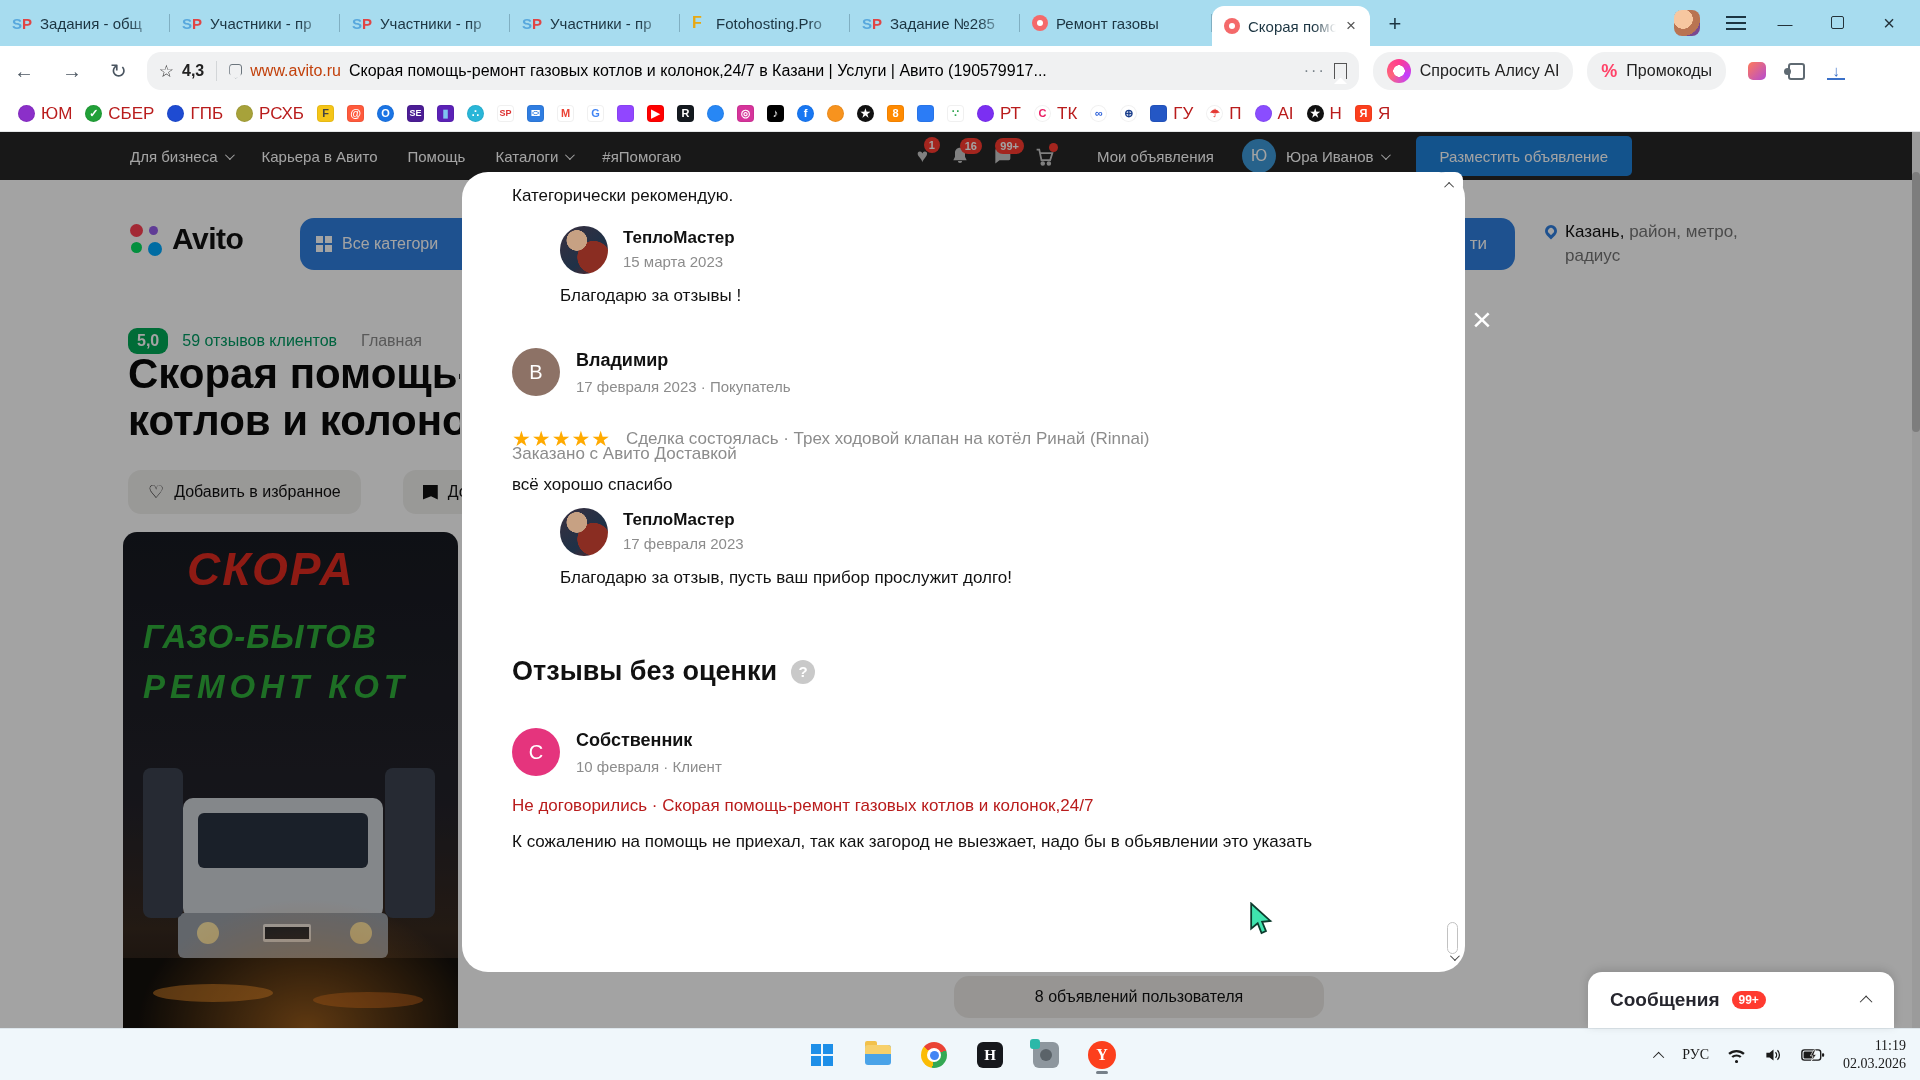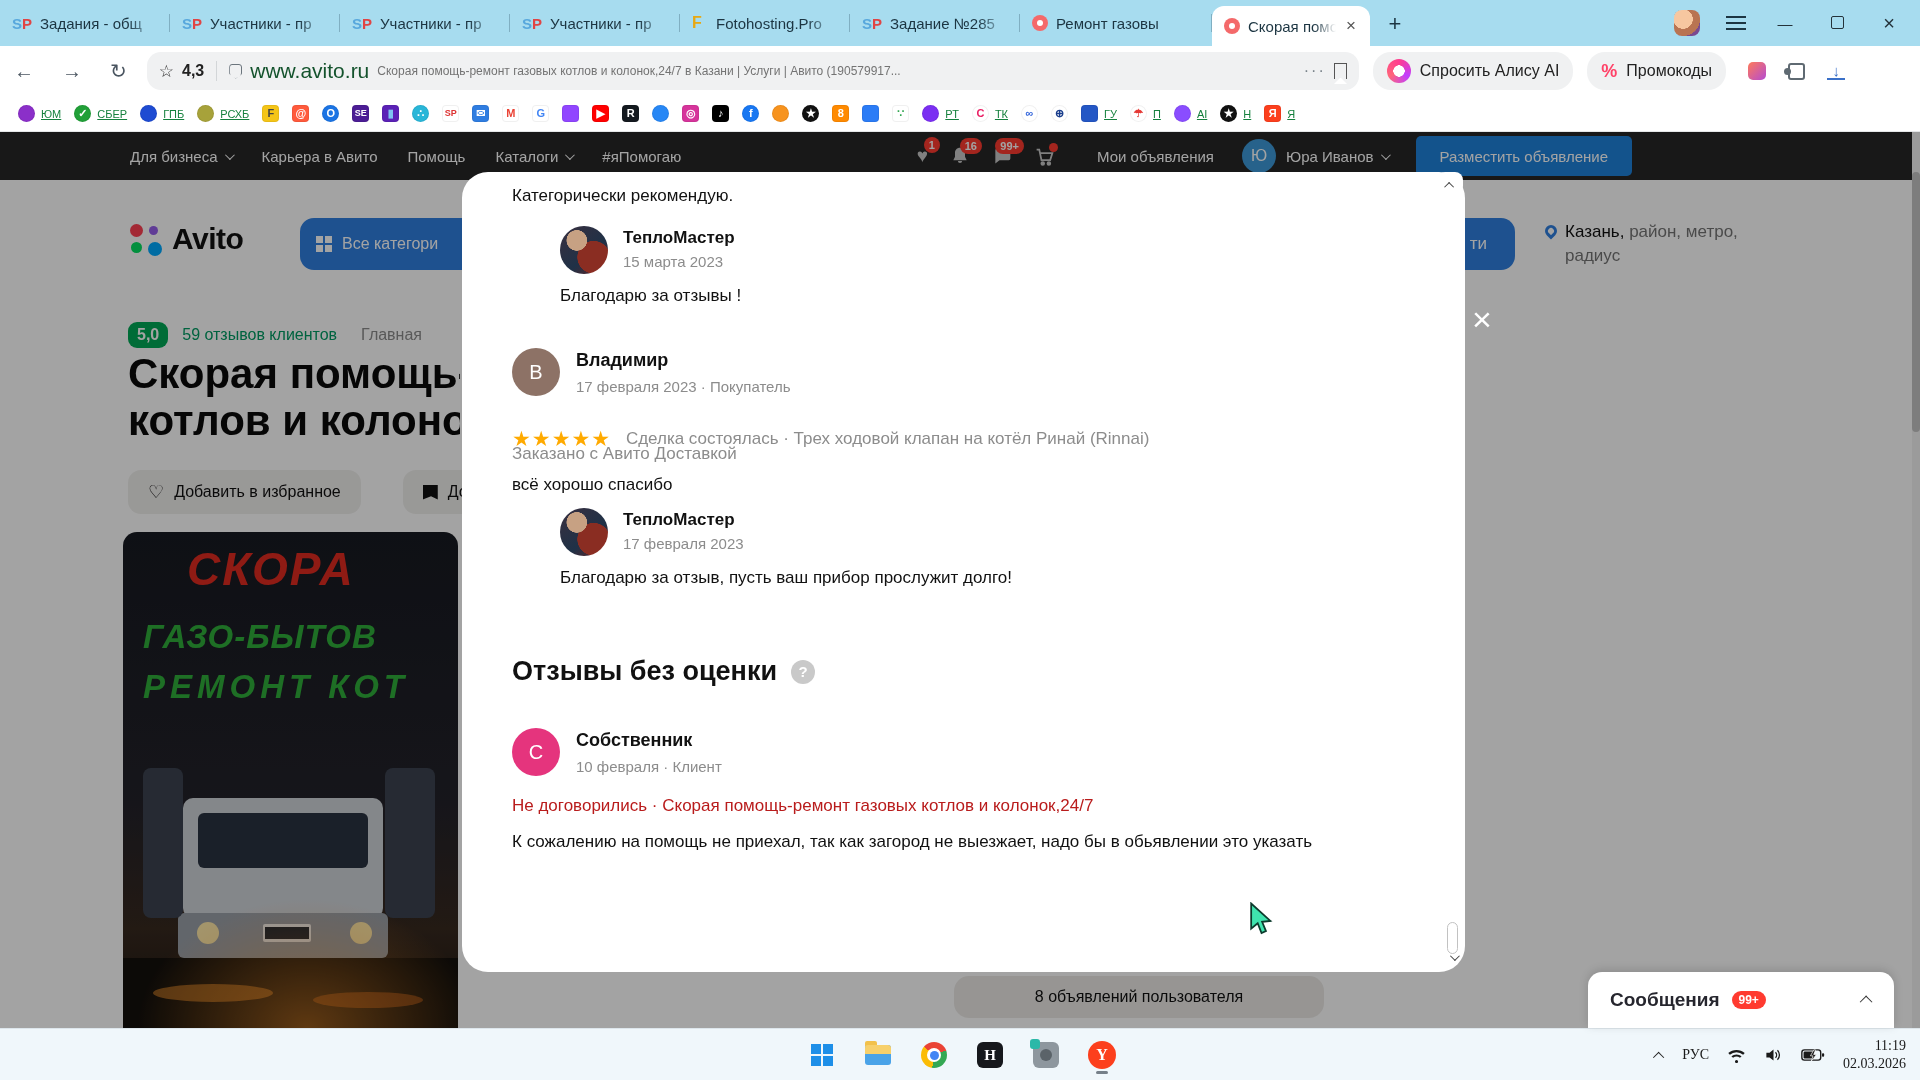--- a/index.html
+++ b/index.html
@@ -36,41 +36,41 @@
 
   
   .toolbar { position:absolute; left:0; top:46px; width:1920px; height:50px; background:#fff; display:flex; align-items:center; }
   .nav-arrow { font-size:20px; color:#4a5560; padding:0 14px; }
   .na-back::before { content:"\2190"; } .na-fwd::before { content:"\2192"; } .na-reload::before { content:"\21BB"; }
   .addr-pill { margin-left:6px; height:38px; width:1212px; background:#f0f1f2; border-radius:14px; display:flex; align-items:center; padding:0 12px; gap:8px; min-width:0; }
   .addr-star::before { content:"\2606"; font-size:17px; color:#333; }
   .addr-rating { font-size:16px; color:#222; font-weight:bold; }
   .addr-sep { width:1px; height:20px; background:#d3d6d8; margin:0 4px; }
   .shield-icon { width:13px; height:15px; border:1.7px solid #6b7joints; border:1.7px solid #6b757d; border-radius:3px 3px 6px 6px; clip-path:polygon(0 0,100% 0,100% 70%,50% 100%,0 70%); }
-  .addr-url { font-size:21px; color:#14532d; }
-  .addr-title { font-size:12px; color:#737373; flex:1; white-space:nowrap; overflow:hidden; min-width:0; }
+  .addr-url { font-size:16px; color:#c2410c; }
+  .addr-title { font-size:16px; color:#000000; flex:1; white-space:nowrap; overflow:hidden; min-width:0; }
   .addr-dots { color:#7a838a; font-size:16px; letter-spacing:2px; } .addr-dots::before { content:"\00B7\00B7\00B7"; }
   .addr-flag { width:13px; height:16px; border:1.7px solid #555; border-bottom:none; position:relative; }
   .addr-flag::after { content:""; position:absolute; left:-1px; bottom:-5px; border:6px solid #fff; border-top:none; border-left-color:transparent; border-right-color:transparent; border-bottom-color:#fff; width:1px; }
   .tool-pill { height:38px; background:#f0f1f2; border-radius:18px; display:flex; align-items:center; gap:9px; padding:0 14px; margin-left:14px; font-size:16px; color:#222; white-space:nowrap; }
   .alice-icon { width:24px; height:24px; border-radius:50%;
       background:radial-gradient(circle at 50% 50%, #fff 0 33%, transparent 34%), conic-gradient(#ff3d8f,#c13dff,#ff667a,#ff3d8f); }
   .promo-icon { color:#ff4268; font-weight:bold; font-size:18px; } .promo-icon::before { content:"%"; }
   .tool-ico { margin-left:22px; }
   .shot-icon { width:18px; height:18px; border-radius:5px; background:linear-gradient(135deg,#ff7a59,#b44bd2); }
   .puzzle-icon { width:17px; height:17px; border-radius:3px; border:2px solid #5f6a72; position:relative; }
   .puzzle-icon::after { content:""; position:absolute; left:-6px; top:3px; width:7px; height:7px; border-radius:50%; background:#5f6a72; }
   .dl-icon { width:18px; height:18px; position:relative; color:#3a70c8; font-size:15px; text-align:center; border-bottom:2.5px solid #3a70c8; }
   .dl-icon::before { content:"\2193"; font-weight:bold; }
 
   
   .bookmarks { position:absolute; left:0; top:96px; width:1920px; height:36px; background:#fff; border-bottom:1px solid #e4e6e8; display:flex; align-items:center; gap:13px; padding:0 0 0 18px; }
   .bm { display:flex; align-items:center; gap:6px; }
   .bm-ic { width:17px; height:17px; display:flex; align-items:center; justify-content:center; font-size:11px; font-weight:bold; line-height:17px; overflow:hidden; box-shadow:0 0 0 1px rgba(0,0,0,.06) inset; }
-  .bm-lb { font-size:11px; color:#15803d;text-decoration:underline; }
+  .bm-lb { font-size:17px; color:#b91c1c; }
 
   
   .page { position:absolute; left:0; top:132px; width:1920px; height:896px; background:#fff; }
   .overlay { position:absolute; inset:0; background:rgba(0,0,0,.36); z-index:20; }
 
   .avito-nav { position:absolute; left:0; top:0; width:1920px; height:48px; background:#262626; display:flex; align-items:center; color:#fff; font-size:15px; }
   .an-left { display:flex; align-items:center; gap:30px; padding-left:130px; }
   .an-item { display:flex; align-items:center; gap:7px; white-space:nowrap; }
   .chev { width:7px; height:7px; border-right:1.6px solid currentColor; border-bottom:1.6px solid currentColor; transform:rotate(45deg) translateY(-2px); display:inline-block; }
   .chev-up { transform:rotate(-135deg) translateY(-2px); }
@@ -97,21 +97,21 @@
   .cat-btn { position:absolute; left:300px; top:86px; width:215px; height:52px; background:#2f7fe0; border-radius:14px; color:#fff; font-size:16px; display:flex; align-items:center; gap:10px; padding:0 16px; overflow:hidden; white-space:nowrap; }
   .cat-ic { width:16px; height:16px; flex:0 0 auto;
      background:linear-gradient(#fff,#fff) 0 0/7px 7px no-repeat, linear-gradient(#fff,#fff) 9px 0/7px 7px no-repeat,
                 linear-gradient(#fff,#fff) 0 9px/7px 7px no-repeat, linear-gradient(#fff,#fff) 9px 9px/7px 7px no-repeat; }
   .find-btn { position:absolute; left:1390px; top:86px; width:125px; height:52px; background:#2f7fe0; border-radius:14px; color:#fff; font-size:17px; display:flex; align-items:center; justify-content:flex-end; padding-right:28px; }
   .loc { position:absolute; left:1545px; top:88px; font-size:17px; line-height:24px; color:#757575; }
   .loc .pin { display:inline-block; width:12px; height:12px; border:3px solid #2f7fe0; border-radius:50% 50% 50% 0; transform:rotate(-45deg); margin-right:8px; }
   .loc b { color:#111; font-weight:normal; }
 
   
-  .rating-row { position:absolute; left:128px; top:190px; display:flex; align-items:center; gap:14px; }
+  .rating-row { position:absolute; left:128px; top:196px; display:flex; align-items:center; gap:14px; }
   .rating-badge { background:#00a956; color:#fff; font-size:16px; font-weight:bold; border-radius:9px; padding:4px 9px; }
   .reviews-link { color:#009b63; font-size:16px; }
   .crumb { color:#8c8c8c; font-size:16px; margin-left:10px; }
   .h1 { position:absolute; left:128px; top:218px; width:332px; font-size:42px; line-height:47px; font-weight:bold; color:#0a0a0a; white-space:nowrap; overflow:hidden; }
   .act-btns { position:absolute; left:128px; top:338px; display:flex; gap:42px; }
   .pill-btn { height:44px; background:#f0efed; border-radius:13px; display:flex; align-items:center; gap:10px; padding:0 20px; font-size:16px; color:#111; white-space:nowrap; }
   .heart-o::before { content:"\2661"; font-size:18px; }
   .note-ic { width:15px; height:15px; background:#111; clip-path:polygon(0 0,100% 0,100% 100%,55% 78%,0 100%); }
 
   

